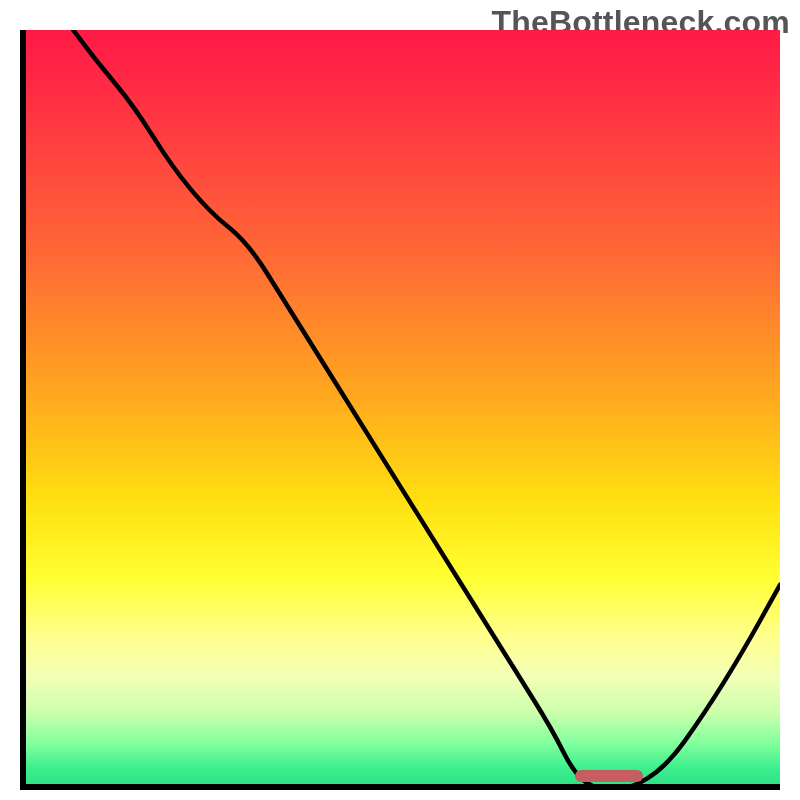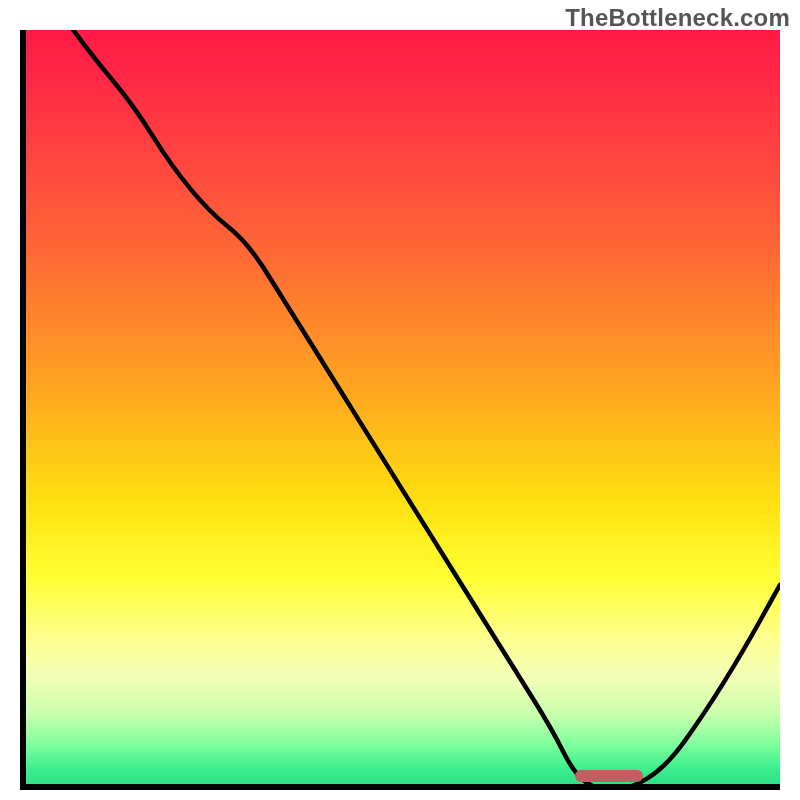--- a/index.html
+++ b/index.html
@@ -13,21 +13,21 @@
   }
   .wrap {
     position: relative;
     width: 800px;
     height: 800px;
   }
   .watermark {
     position: absolute;
     top: 4px;
     right: 10px;
-    font-size: 24px;
+    font-size: 32px;
     font-weight: 600;
     color: #555;
     letter-spacing: 0.2px;
   }
   .plot {
     position: absolute;
     left: 20px;
     top: 30px;
     width: 760px;
     height: 760px;

